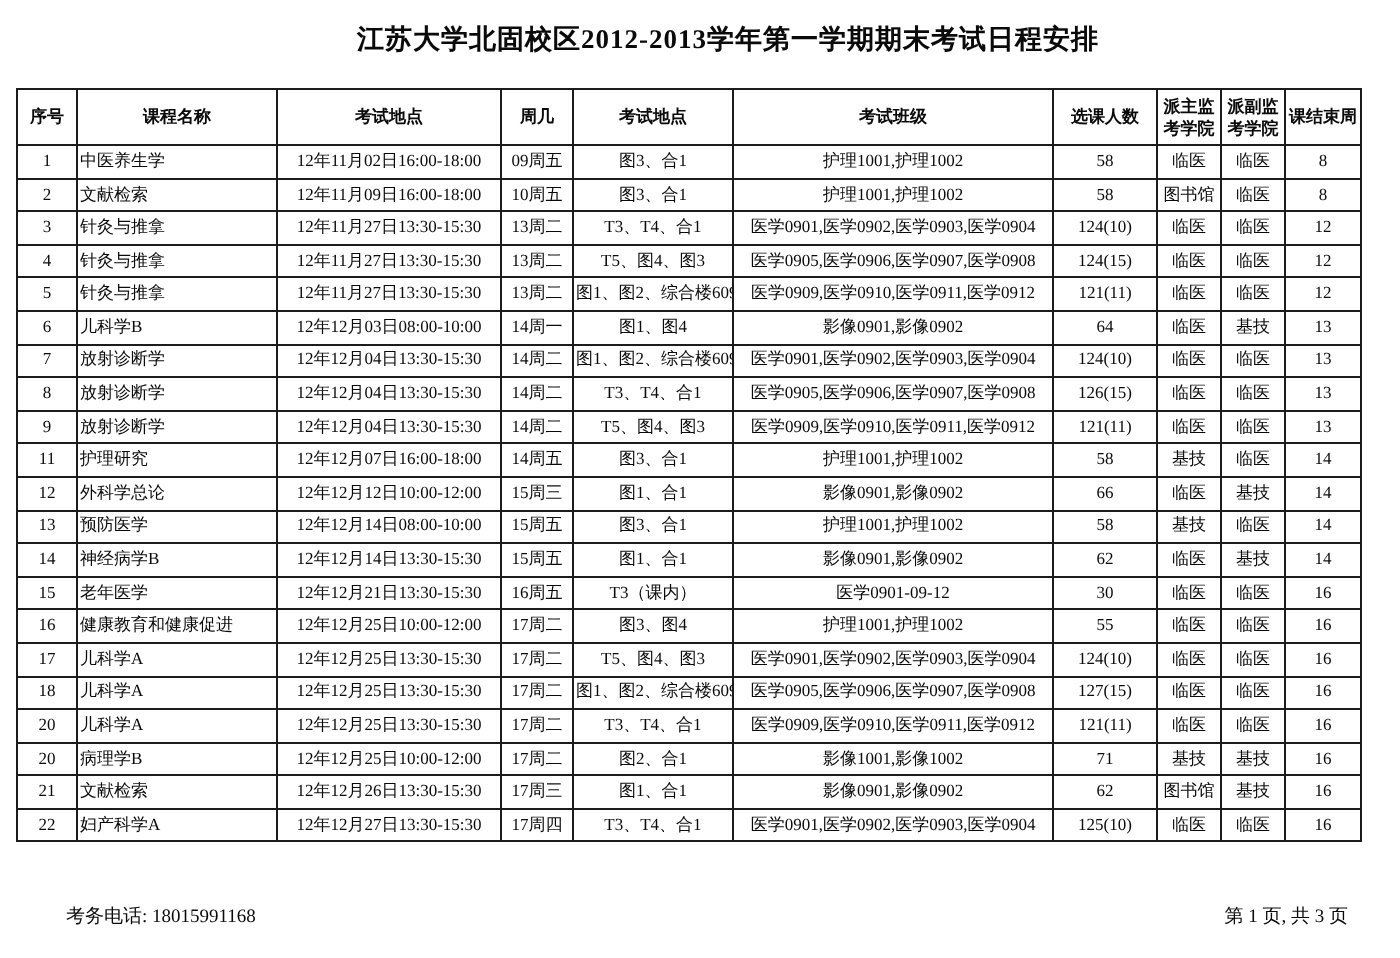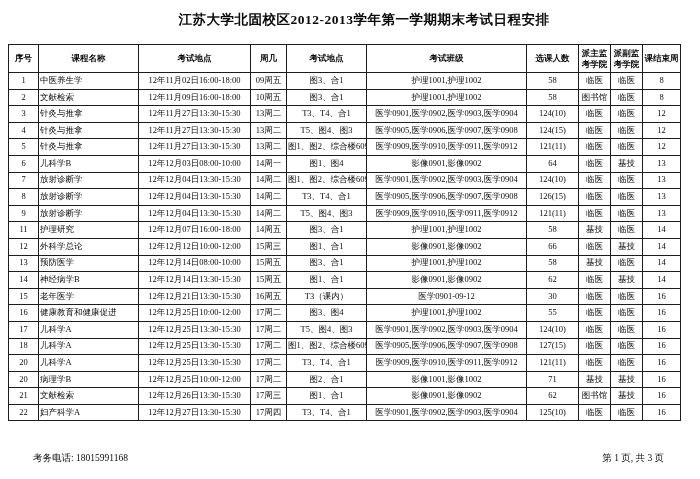--- a/index.html
+++ b/index.html
@@ -45,21 +45,21 @@
     word-break:break-all;
     line-height:1.25;
   }
   td{height:15.6px;}
   tbody td:nth-child(2){text-align:left;padding-left:1px;}
   .footer{
     position:absolute;
     left:0;right:0;top:452px;
     display:flex;
     justify-content:space-between;
-    padding:0 36px 0 33px;
+    padding:0 26px 0 33px;
     font-size:9.5px;
   }
 </style>
 </head>
 <body>
 
 <div class="title">江苏大学北固校区2012-2013学年第一学期期末考试日程安排</div>
 
 <div class="table-wrap">
   <table>

